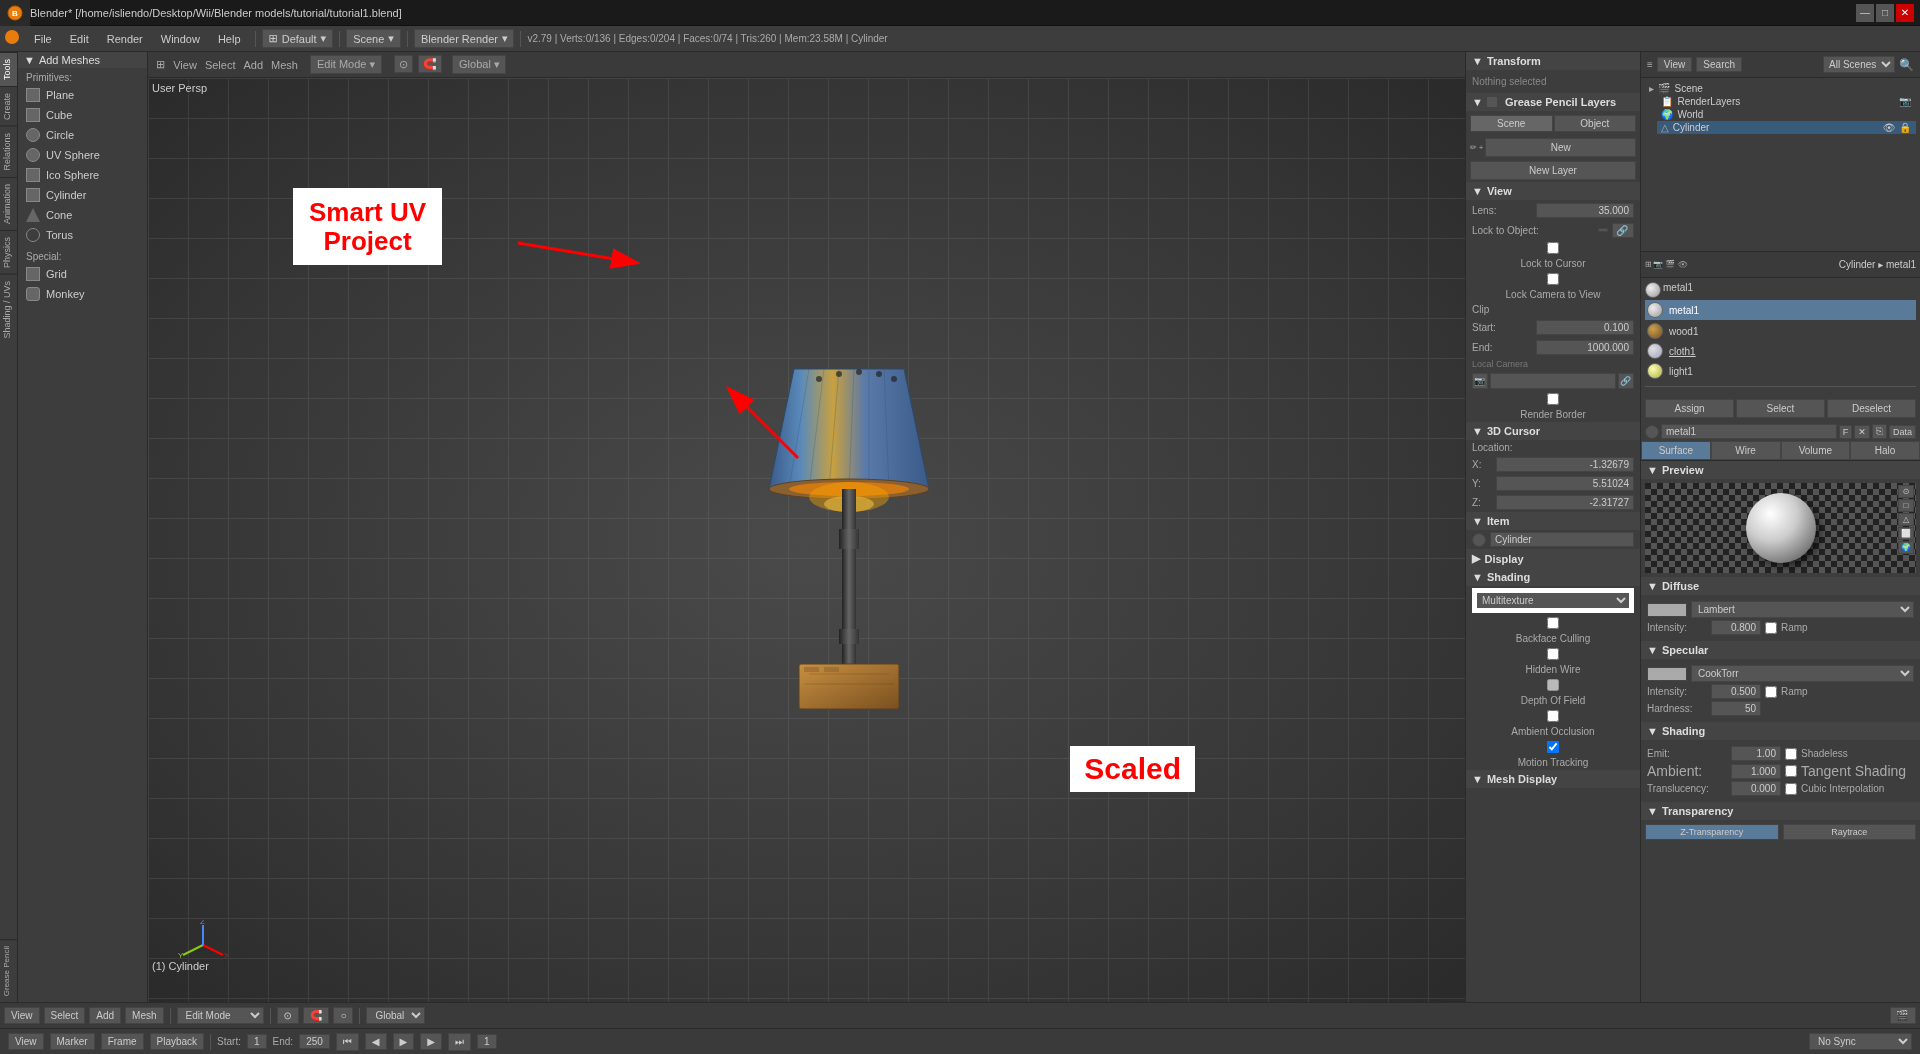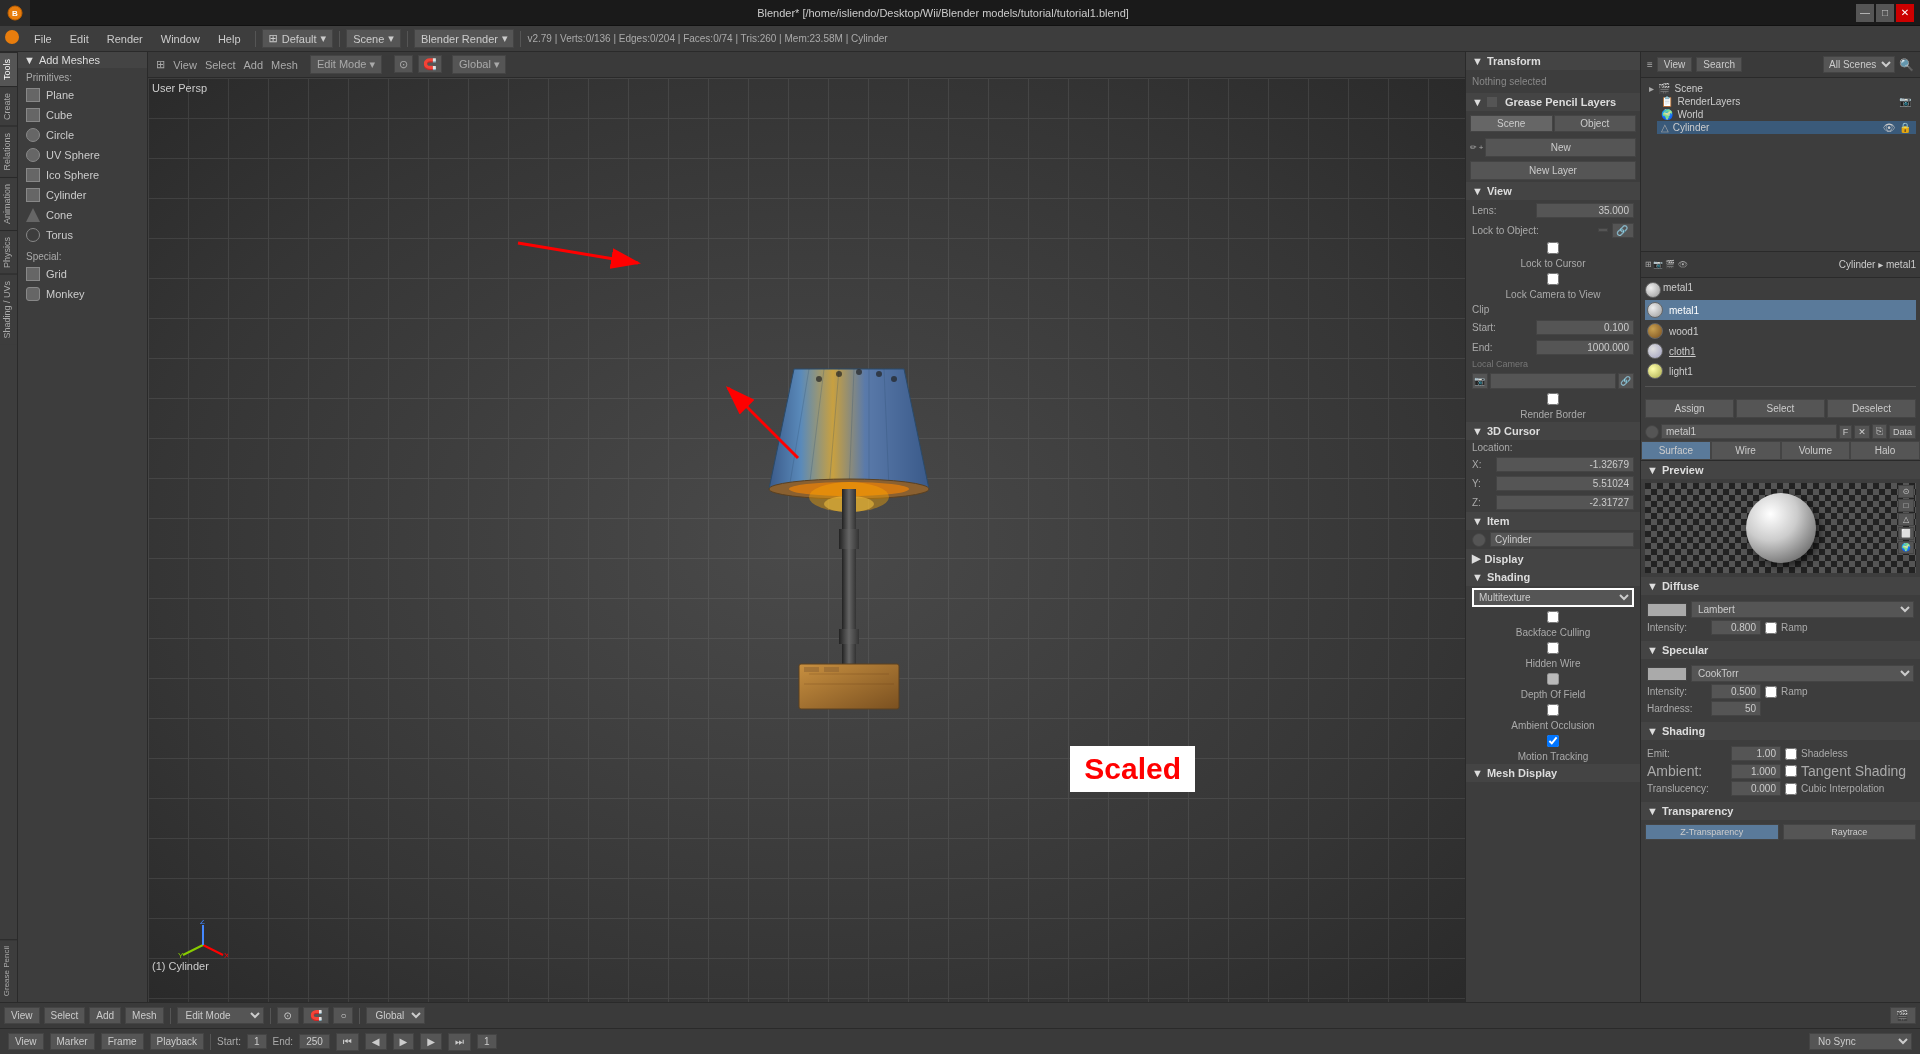--- a/index.html
+++ b/index.html
@@ -3,21 +3,21 @@
   <meta charset="utf-8">
   <style>
     * { margin: 0; padding: 0; box-sizing: border-box; }
     body { width: 1920px; height: 1054px; overflow: hidden; background: #3d3d3d; font-family: 'Arial', sans-serif; font-size: 11px; color: #ccc; }
 
     
     #titlebar {
       width: 100%; height: 26px; background: #1a1a1a; display: flex; align-items: center; justify-content: space-between;
       border-bottom: 1px solid #111;
     }
-    #titlebar .title { flex: 1; text-align: center; color: #ccc; font-size: 11px; }
+    #titlebar .title { flex: 1; color: #ccc; font-size: 11px; }
     #titlebar .win-controls { display: flex; gap: 2px; padding-right: 6px; }
     #titlebar .win-btn { width: 18px; height: 18px; border: none; cursor: pointer; font-size: 10px; display: flex; align-items: center; justify-content: center; }
     #titlebar .win-btn.min { background: #555; color: #ccc; }
     #titlebar .win-btn.max { background: #555; color: #ccc; }
     #titlebar .win-btn.close { background: #c00; color: #fff; }
     #titlebar .logo { width: 30px; height: 26px; background: #2a2a2a; display: flex; align-items: center; justify-content: center; }
 
     
     #menubar {
       width: 100%; height: 26px; background: #3d3d3d; display: flex; align-items: center;
@@ -385,20 +385,23 @@
 
           <rect x="90" y="355" width="100" height="45" rx="2" fill="url(#baseGrad)" stroke="#5a4020" stroke-width="1"></rect>
 
           <line x1="100" y1="365" x2="180" y2="365" stroke="#5a3010" stroke-width="0.5" opacity="0.5"></line>
           <line x1="95" y1="375" x2="185" y2="375" stroke="#5a3010" stroke-width="0.5" opacity="0.5"></line>
           <rect x="95" y="358" width="15" height="5" fill="#8a6030" opacity="0.5"></rect>
           <rect x="115" y="358" width="15" height="5" fill="#8a6030" opacity="0.5"></rect>
         </svg>
       </div>
 
+      <div style="position:absolute; left:145px; top:110px; background:white; padding:10px 16px; color:red; font-size:26px; font-weight:bold; text-align:center; line-height:1.1; z-index:10;">
+        Smart UV<br>Project
+      </div>
 
       <div style="position:absolute; right:270px; bottom:210px; background:white; padding:6px 14px; color:red; font-size:30px; font-weight:bold; z-index:10;">Scaled</div>
 
       <svg style="position:absolute;top:0;left:0;width:100%;height:100%;pointer-events:none;z-index:9;">
 
         <defs>
           <marker id="arrowhead" markerWidth="10" markerHeight="7" refX="9" refY="3.5" orient="auto">
             <polygon points="0 0, 10 3.5, 0 7" fill="red"></polygon>
           </marker>
         </defs>
@@ -517,21 +520,21 @@
     <div class="panel-header">
       <span>▶</span>
       <span>Display</span>
     </div>
 
     <div class="panel-header">
       <span>▼</span>
       <span>Shading</span>
     </div>
     <div style="padding:2px 6px;">
-      <select style="width:100%;background:#555;border:2px solid #ffffff;color:#ccc;font-size:10px;padding:1px;">
+      <select style="width:100%;background:#555;border:5px solid #ffffff;color:#ccc;font-size:10px;padding:1px;">
         <option>Multitexture</option>
         <option>GLSL</option>
       </select>
     </div>
     <div class="checkbox-row">
       <input type="checkbox" style="">
       <span class="checkbox-lbl">Backface Culling</span>
     </div>
     <div class="checkbox-row">
       <input type="checkbox" style="">

